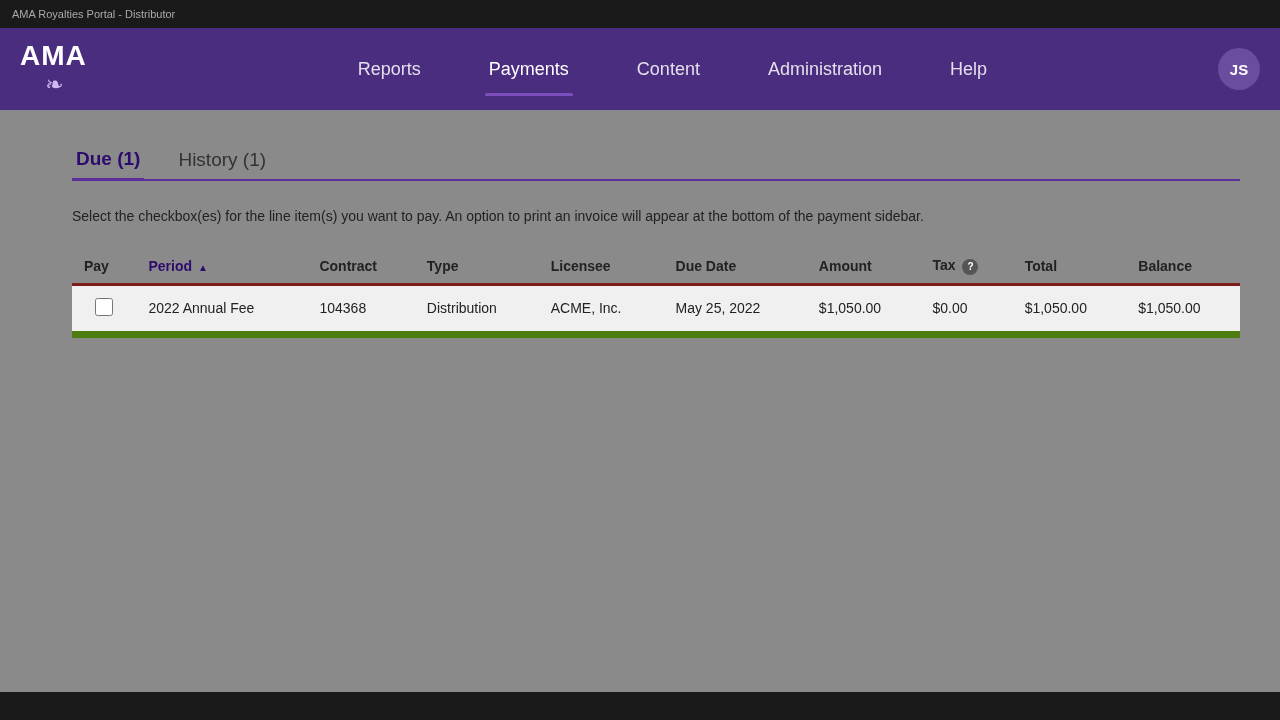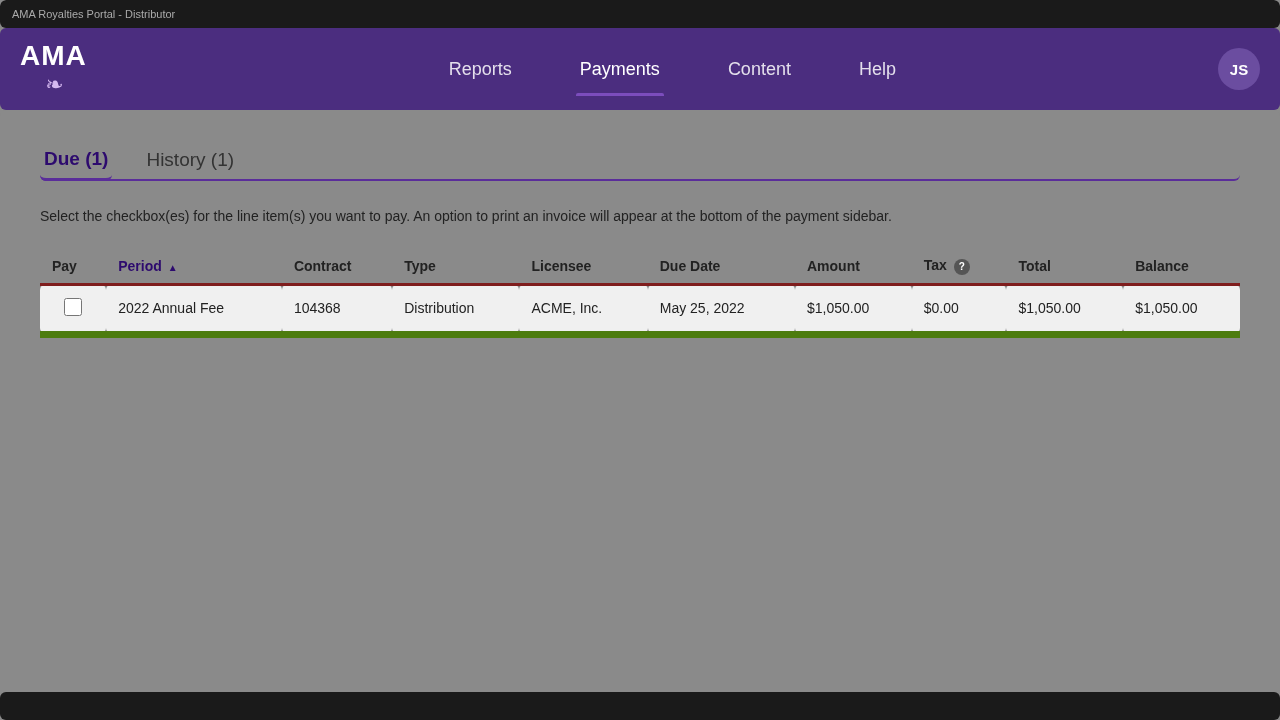--- a/index.html
+++ b/index.html
@@ -1,19 +1,18 @@
 <!DOCTYPE html>
 <html><head>
   <meta charset="utf-8">
   <style>
     * {
       box-sizing: border-box;
       margin: 0;
       padding: 0;
-      border-radius: 6px;
     }
 
     body {
       width: 1280px;
       height: 720px;
       background-color: #8a8a8a;
       font-family: Arial, sans-serif;
       overflow: hidden;
     }
 
@@ -111,20 +110,21 @@
       font-weight: bold;
       cursor: pointer;
       margin-left: auto;
     }
 
     
     .main-content {
       background-color: #8a8a8a;
       padding: 30px 40px;
       min-height: calc(720px - 110px);
+      margin-left: 32px;
     }
 
     
     .tabs {
       display: flex;
       align-items: flex-end;
       gap: 30px;
       border-bottom: 2px solid #5a2d9a;
       margin-bottom: 25px;
     }
@@ -234,20 +234,21 @@
 <nav class="navbar">
   <div class="logo-area">
     <span class="logo-text">AMA</span>
     <span class="logo-icon">❧</span>
   </div>
 
   <div class="nav-items">
     <a class="nav-item">Reports</a>
     <a class="nav-item active">Payments</a>
     <a class="nav-item">Content</a>
+    <a class="nav-item">Administration</a>
     <a class="nav-item">Help</a>
   </div>
 
   <div class="user-avatar">JS</div>
 </nav>
 
 <div class="main-content">
 
   <div class="tabs">
     <div class="tab active">Due (1)</div>

